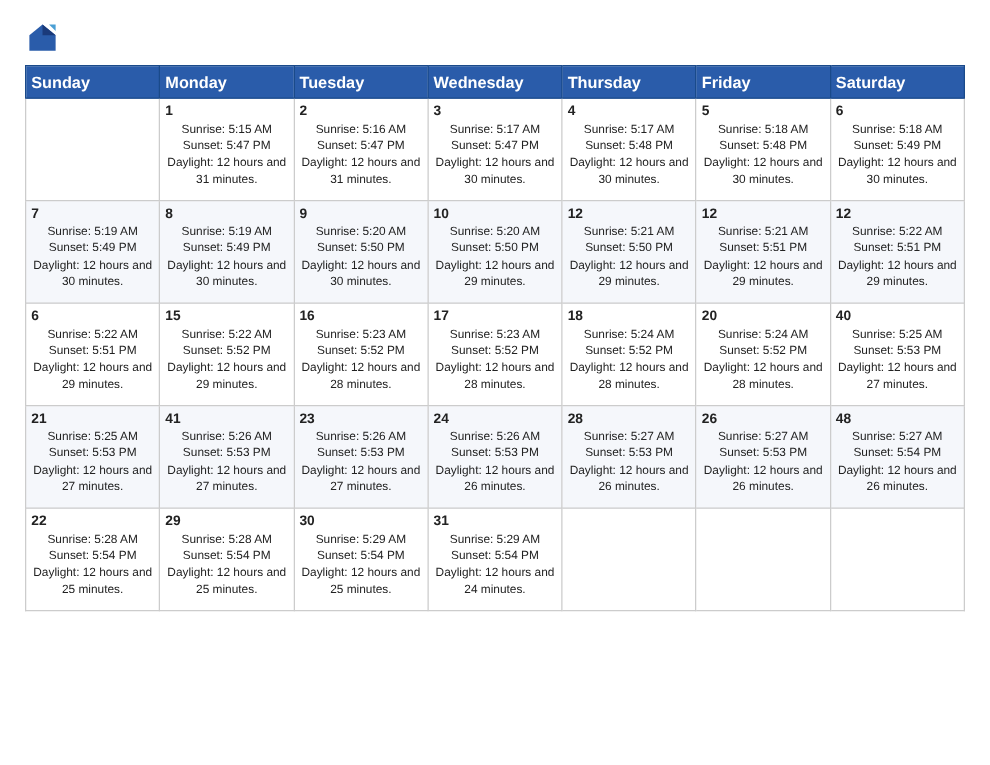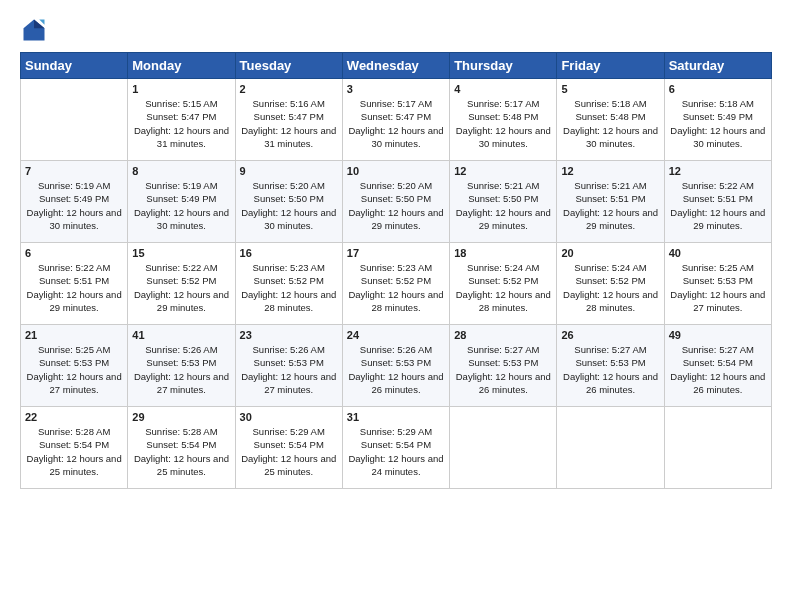--- a/index.html
+++ b/index.html
@@ -236,21 +236,21 @@
           </td>
           <td>
             <span class="day-num">28</span>
             <div class="day-info">Sunrise: 5:27 AM<br>Sunset: 5:53 PM<br>Daylight: 12 hours and 26 minutes.</div>
           </td>
           <td>
             <span class="day-num">26</span>
             <div class="day-info">Sunrise: 5:27 AM<br>Sunset: 5:53 PM<br>Daylight: 12 hours and 26 minutes.</div>
           </td>
           <td>
-            <span class="day-num">49</span>
+            <span class="day-num">48</span>
             <div class="day-info">Sunrise: 5:27 AM<br>Sunset: 5:54 PM<br>Daylight: 12 hours and 26 minutes.</div>
           </td>
         </tr>
         <tr>
           <td>
             <span class="day-num">22</span>
             <div class="day-info">Sunrise: 5:28 AM<br>Sunset: 5:54 PM<br>Daylight: 12 hours and 25 minutes.</div>
           </td>
           <td>
             <span class="day-num">29</span>

